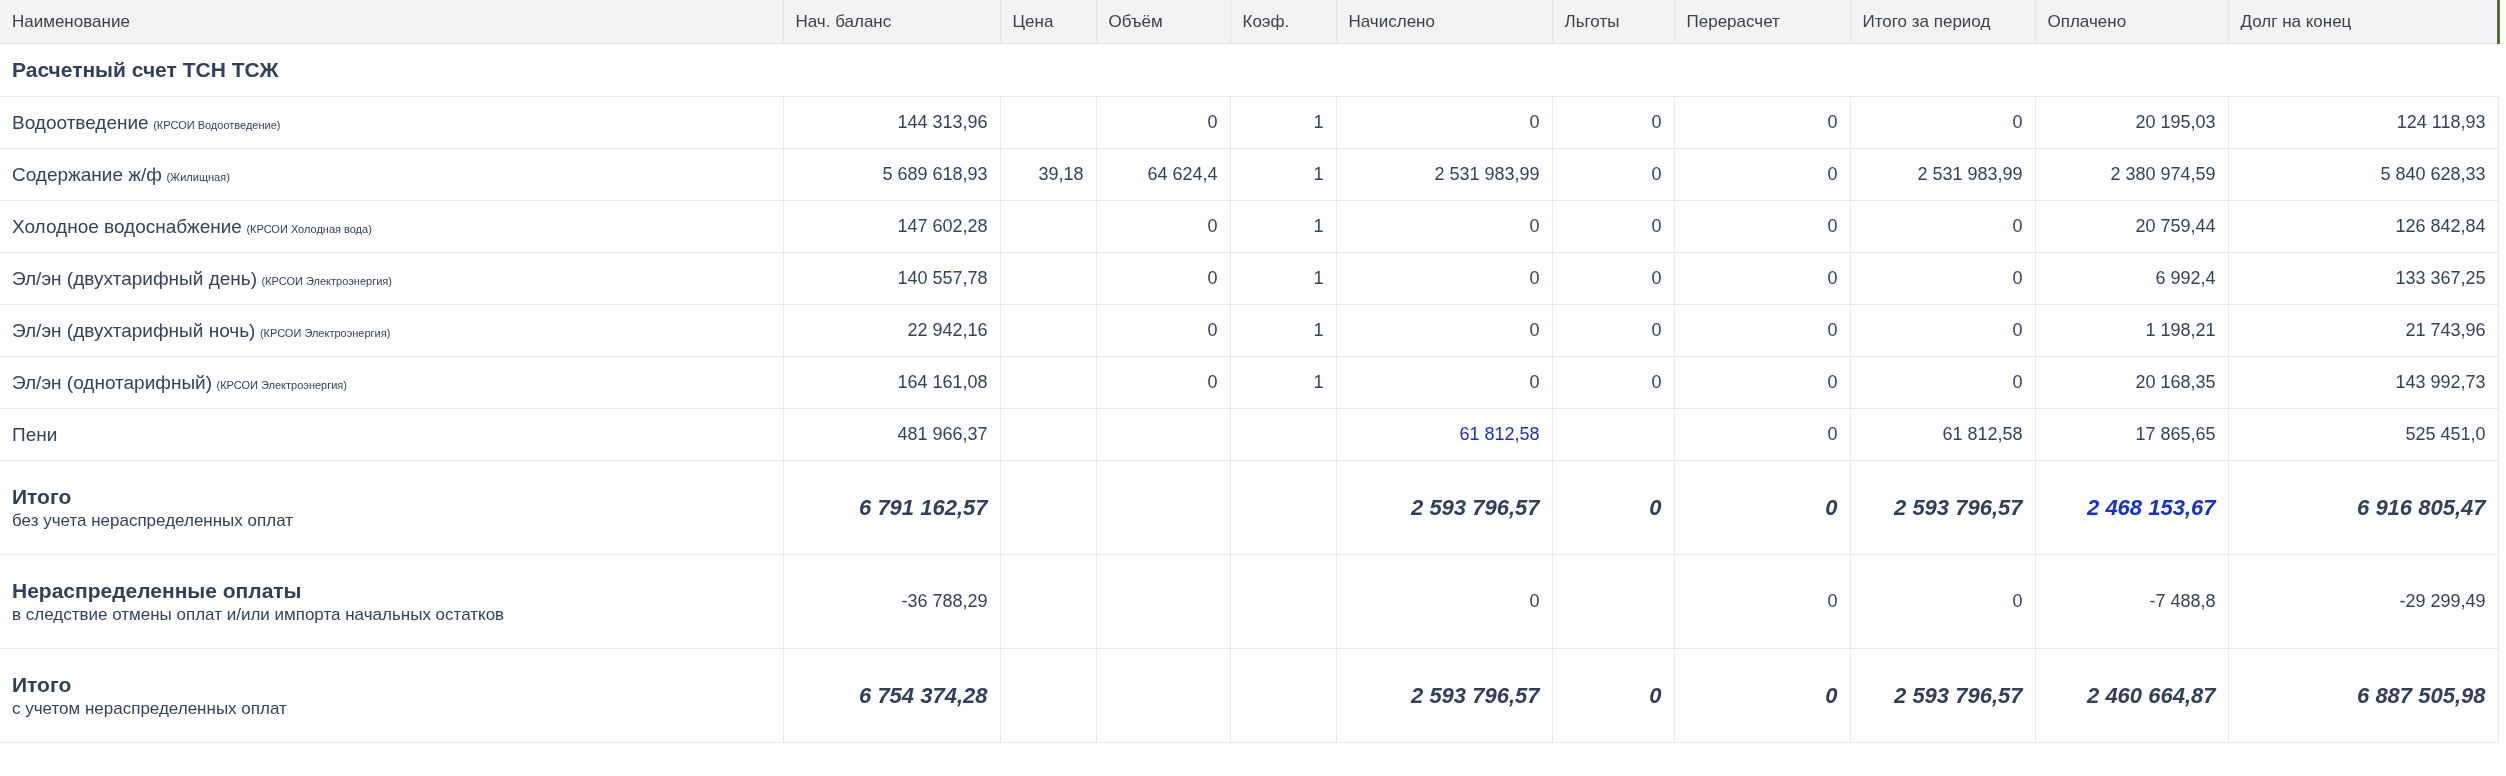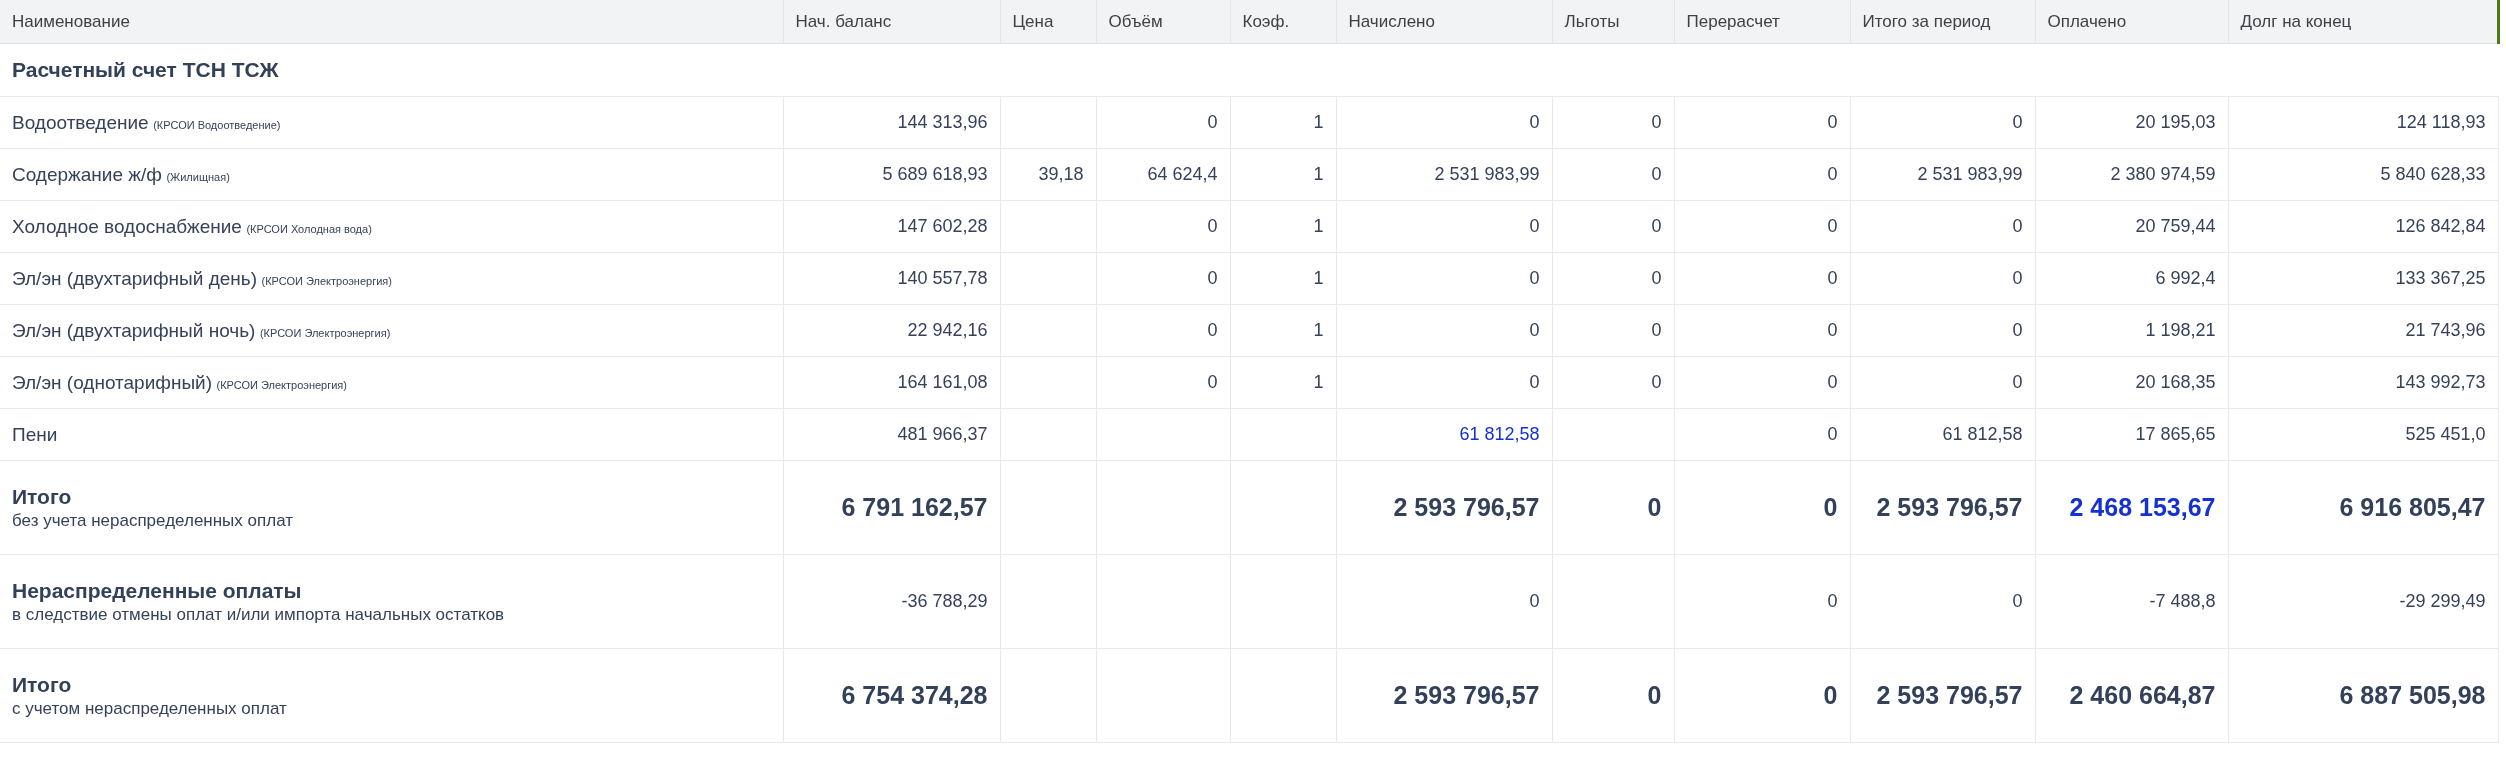--- a/index.html
+++ b/index.html
@@ -46,21 +46,21 @@
     text-align:right;padding:0 12px;
     font-size:18px;color:#35425a;
     border-left:1px solid #e7e9eb;
   }
   td.num:last-child{border-right:1px solid #e7e9eb;}
 
   tr.row-summary{height:94px;margin-left:30px;}
   .sum-wrap{display:flex;flex-direction:column;justify-content:center;gap:4px;}
   .sum-name{font-size:21px;font-weight:700;color:#32405a;line-height:1.1;}
   .sum-sub{font-size:17px;color:#35425a;line-height:1.1;}
-  tr.row-summary.bold td.num{font-weight:700;font-size:25px;color:#32405a;}
+  tr.row-summary.bold td.num{font-weight:700;font-size:22px;color:#32405a;font-style:italic;}
 
   .link{color:#1531d1;cursor:pointer;}
 </style>
 </head>
 <body>
 
 <div class="page">
   <table class="billing">
     <colgroup>
       <col class="col-0">

